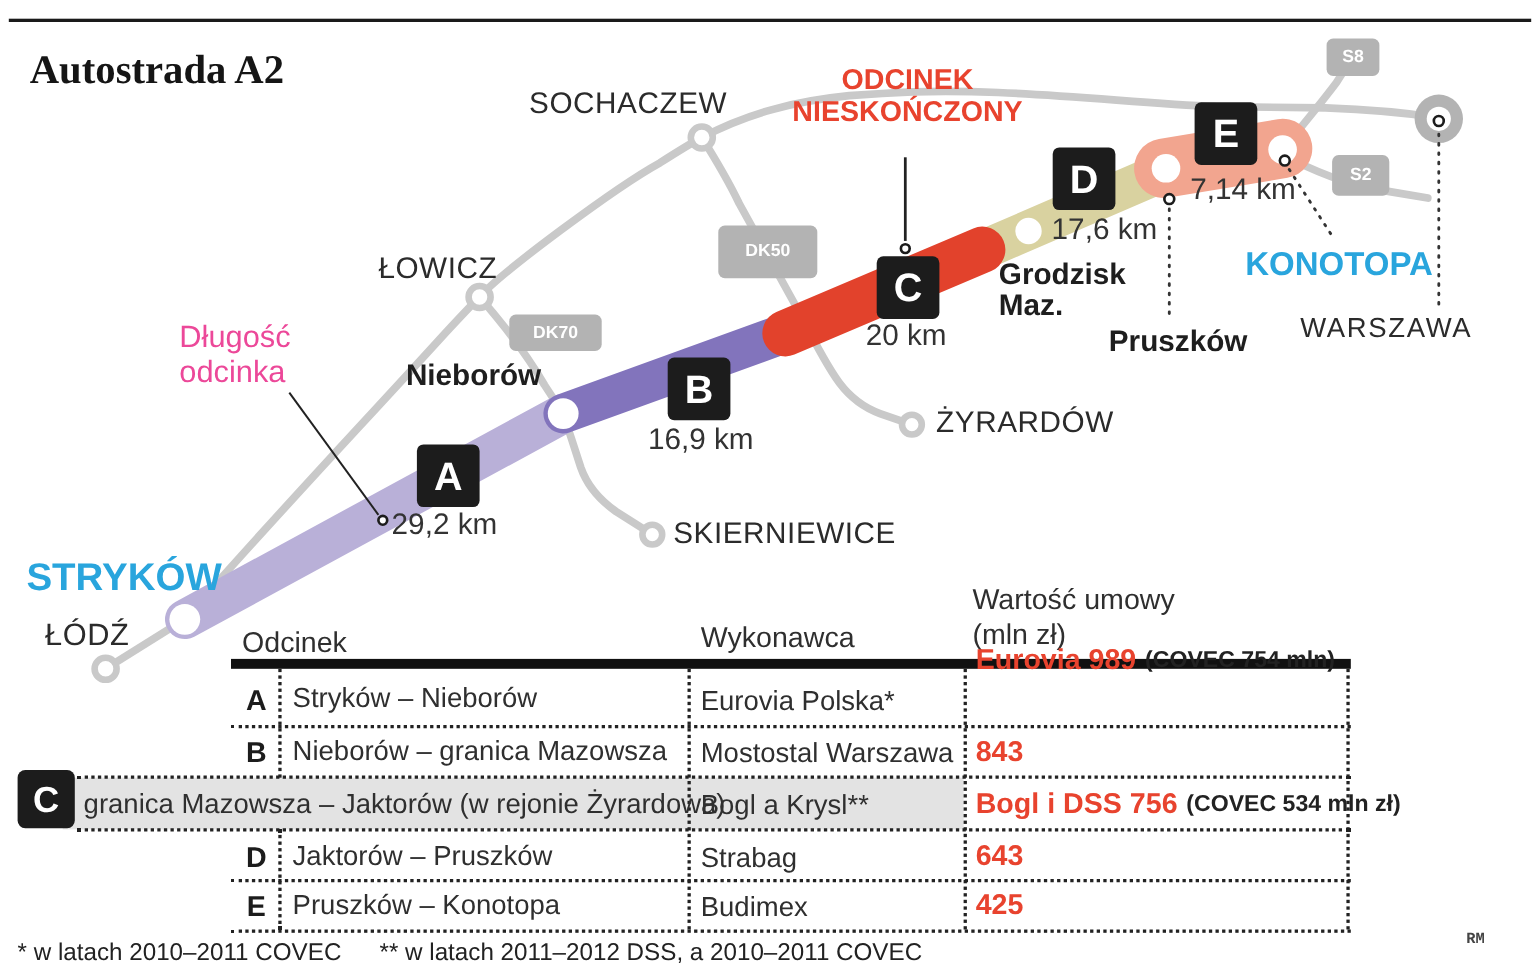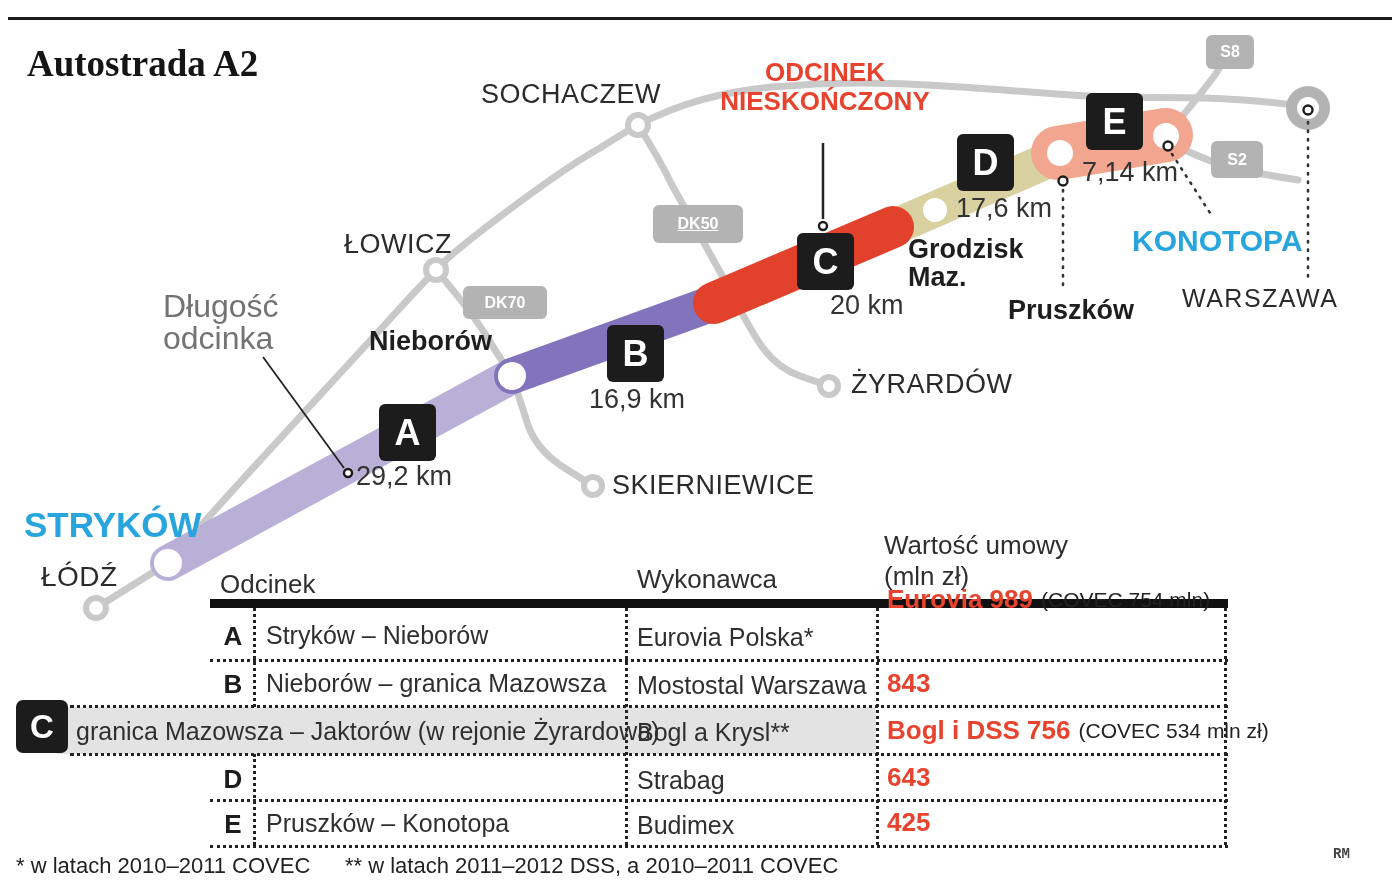--- a/index.html
+++ b/index.html
@@ -16,28 +16,28 @@
   .city-big{font-size:25px;letter-spacing:1.5px;color:#2b2b2b;white-space:nowrap;}
   .city-bold{font-size:27px;font-weight:700;color:#1e1e1e;white-space:nowrap;line-height:28px;}
   .city-accent{font-weight:700;color:#29a5dd;white-space:nowrap;}
   .kmlabel{font-size:27px;color:#333;white-space:nowrap;}
   .letterbox{width:57px;height:57px;background:#1c1c1c;border-radius:6px;color:#fff;
              font-weight:700;font-size:36px;display:flex;align-items:center;justify-content:center;}
   .roadtag{background:#b3b3b3;border-radius:6px;color:#fff;font-weight:700;font-size:16px;
            display:flex;align-items:center;justify-content:center;}
   #unfinished{left:700px;top:58px;width:250px;text-align:center;color:#e8432e;
               font-weight:700;font-size:26px;line-height:29px;}
-  #length-note{left:163px;top:290px;font-size:32px;color:#737373;line-height:32px;}
+  #length-note{left:163px;top:290px;font-size:28px;color:#ec4899;line-height:32px;}
   
   .th{font-size:26px;color:#2f2f2f;}
   .bar{left:210px;top:599px;width:1018px;height:9px;background:#111;}
   .row-letter{font-weight:700;font-size:26px;color:#1c1c1c;width:40px;text-align:center;}
   .cell{font-size:25px;color:#2f2f2f;white-space:nowrap;}
   .val-red{font-weight:700;font-size:26px;color:#e8432e;white-space:nowrap;}
-  .val-note{font-size:21px;color:#222;margin-left:8px;font-weight:400;}
+  .val-note{font-size:21px;color:#222;margin-left:8px;font-weight:700;}
   .hsep{height:0;border-top:3px dotted #222;}
   .vsep{width:0;border-left:3px dotted #222;}
   .rowline{display:flex;align-items:center;}
   #rowC-bg{left:57px;top:707px;width:819px;height:47px;background:#e3e3e3;}
   #rowC-box{left:16px;top:700px;width:52px;height:53px;font-size:33px;border-radius:7px;}
   .footnote{font-size:22px;color:#222;white-space:nowrap;}
   #credit{left:1333px;top:846px;font-size:14px;font-weight:700;color:#444;font-family:Liberation Mono, monospace;}
 </style>
 </head>
 <body>
@@ -105,21 +105,21 @@
 
     <g fill="#fff" stroke="#1c1c1c" stroke-width="2.4">
       <circle cx="823" cy="226" r="4"></circle>
       <circle cx="348" cy="473" r="4"></circle>
       <circle cx="1063" cy="181" r="4.5"></circle>
       <circle cx="1168" cy="146" r="4.5"></circle>
       <circle cx="1308" cy="110" r="4.5"></circle>
     </g>
   </svg>
 
-  <div class="abs roadtag" style="left:653px;top:205px;width:90px;height:38px;text-decoration:underline;">DK50</div>
+  <div class="abs roadtag" style="left:653px;top:205px;width:90px;height:48px;">DK50</div>
   <div class="abs roadtag" style="left:463px;top:286px;width:84px;height:33px;">DK70</div>
   <div class="abs roadtag" style="left:1206px;top:35px;width:48px;height:34px;">S8</div>
   <div class="abs roadtag" style="left:1211px;top:141px;width:52px;height:37px;">S2</div>
 
   <div class="abs city" style="left:481px;top:79px;">SOCHACZEW</div>
   <div class="abs city" style="left:344px;top:229px;">ŁOWICZ</div>
   <div class="abs city" style="left:851px;top:369px;">ŻYRARDÓW</div>
   <div class="abs city" style="left:612px;top:470px;">SKIERNIEWICE</div>
   <div class="abs city" style="left:41px;top:561px;font-size:28px;">ŁÓDŹ</div>
   <div class="abs city-big" style="left:1182px;top:284px;">WARSZAWA</div>
@@ -143,21 +143,21 @@
   </div>
 
   <div class="abs letterbox" style="left:379px;top:404px;">A</div>
   <div class="abs letterbox" style="left:607px;top:325px;">B</div>
   <div class="abs letterbox" style="left:797px;top:233px;">C</div>
   <div class="abs letterbox" style="left:957px;top:134px;">D</div>
   <div class="abs letterbox" style="left:1086px;top:93px;">E</div>
 
   <div class="abs kmlabel" style="left:356px;top:461px;">29,2 km</div>
   <div class="abs kmlabel" style="left:589px;top:384px;">16,9 km</div>
-  <div class="abs kmlabel" style="left:830px;top:290px;">20 km</div>
+  <div class="abs kmlabel" style="left:787px;top:290px;">20 km</div>
   <div class="abs kmlabel" style="left:956px;top:193px;">17,6 km</div>
   <div class="abs kmlabel" style="left:1082px;top:157px;">7,14 km</div>
 
   <div class="abs th" style="left:220px;top:569px;">Odcinek</div>
   <div class="abs th" style="left:637px;top:564px;">Wykonawca</div>
   <div class="abs th" style="left:884px;top:530px;">
     <div>Wartość umowy</div>
     <div>(mln zł)</div>
   </div>
 
@@ -195,20 +195,21 @@
   </div>
 
   <div class="abs cell" style="left:76px;top:717px;">granica Mazowsza – Jaktorów (w rejonie Żyrardowa)</div>
   <div class="abs cell" style="left:637px;top:718px;">Bogl a Krysl**</div>
   <div class="abs rowline" style="left:887px;top:715px;">
     <span class="val-red">Bogl i DSS 756</span>
     <span class="val-note">(COVEC 534 mln zł)</span>
   </div>
 
   <div class="abs row-letter" style="left:213px;top:764px;">D</div>
+  <div class="abs cell" style="left:266px;top:764px;">Jaktorów – Pruszków</div>
   <div class="abs cell" style="left:637px;top:766px;">Strabag</div>
   <div class="abs rowline" style="left:887px;top:762px;">
     <span class="val-red">643</span>
     <span class="val-note"></span>
   </div>
 
   <div class="abs row-letter" style="left:213px;top:809px;">E</div>
   <div class="abs cell" style="left:266px;top:809px;">Pruszków – Konotopa</div>
   <div class="abs cell" style="left:637px;top:811px;">Budimex</div>
   <div class="abs rowline" style="left:887px;top:807px;">

